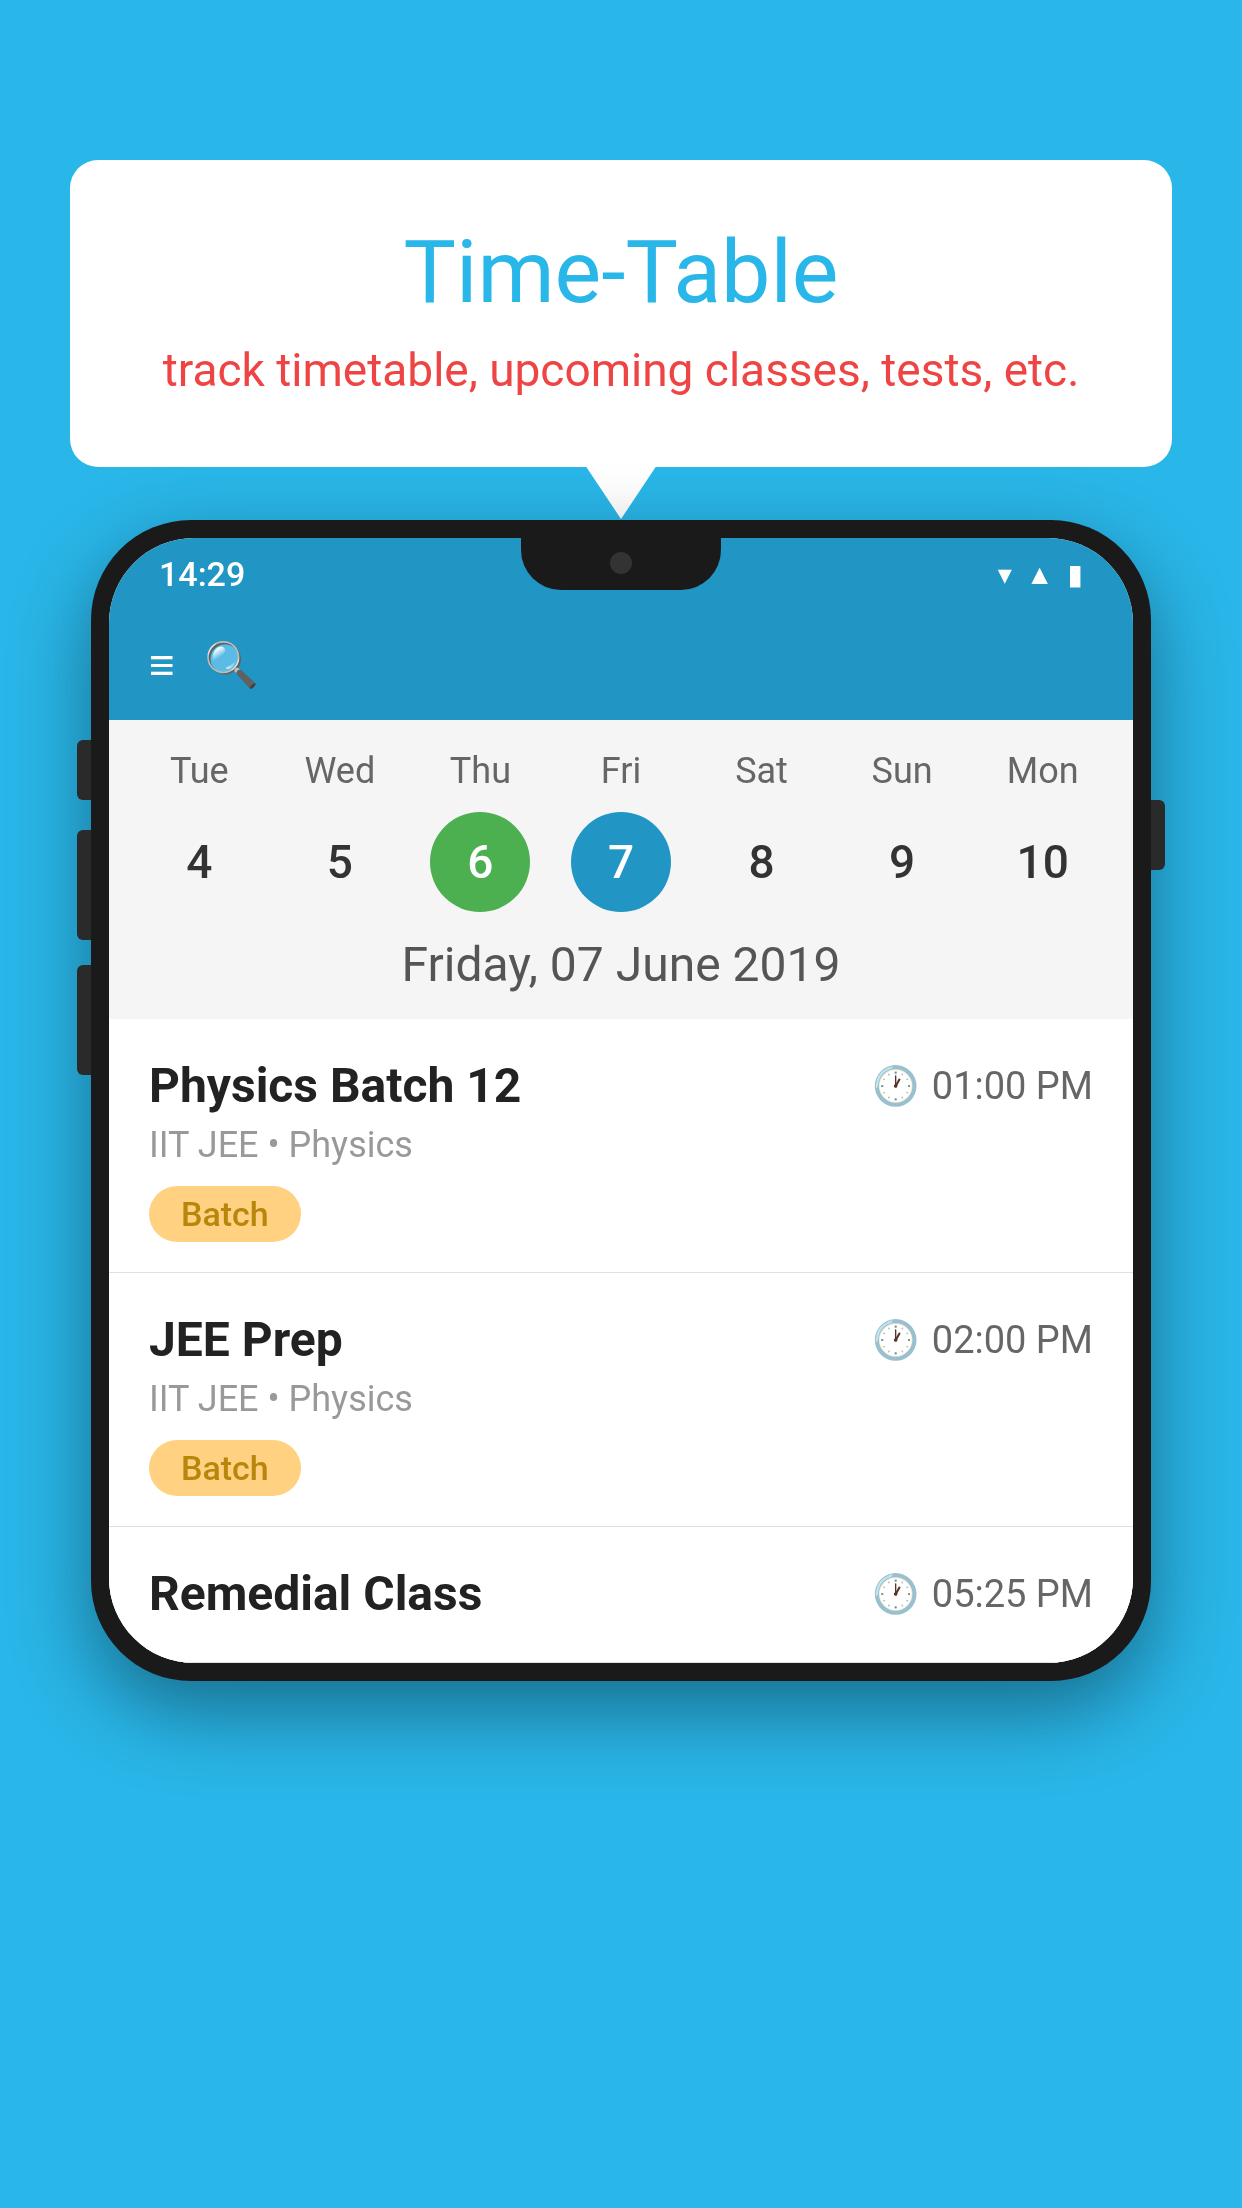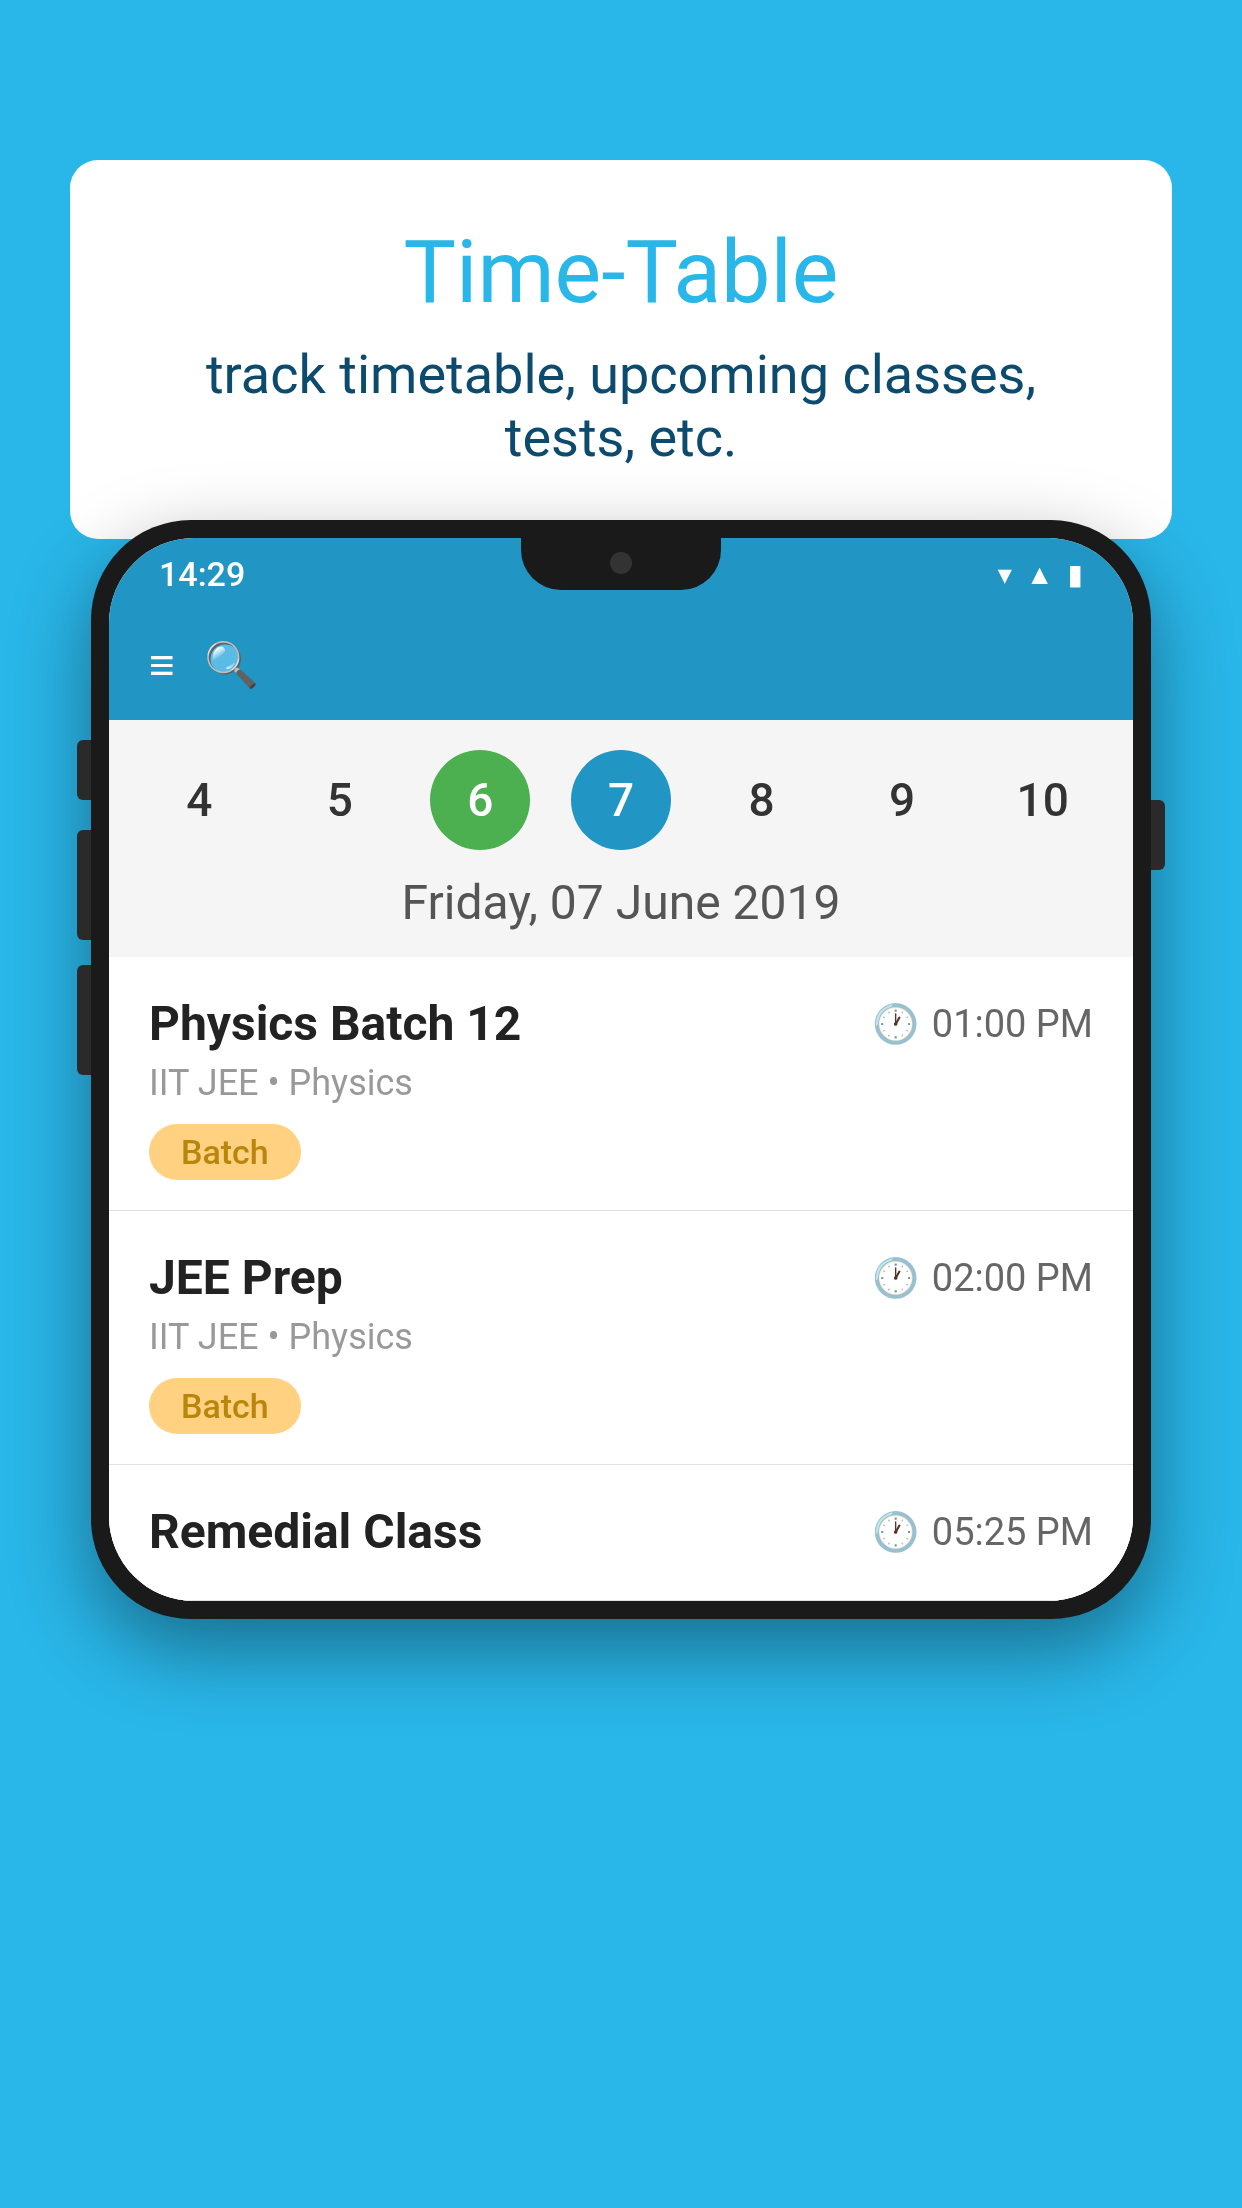--- a/index.html
+++ b/index.html
@@ -40,22 +40,22 @@
       border-right: 36px solid transparent;
       border-top: 54px solid white;
     }
     .speech-bubble-title {
       font-size: 88px;
       font-weight: 400;
       color: #29b6e8;
       margin-bottom: 20px;
     }
     .speech-bubble-subtitle {
-      font-size: 54px;
-      color: #0c4a6e;
+      font-size: 46px;
+      color: #ef4444;
       font-weight: 400;
     }
 
     
     .phone-container {
       position: absolute;
       top: 520px;
       left: 50%;
       transform: translateX(-50%);
       width: 1060px;
@@ -314,20 +314,29 @@
           <span class="status-icon">▮</span>
         </div>
       </div>
 
       <div class="app-header">
         <div class="hamburger-icon">≡</div>
         <div class="search-icon">🔍</div>
       </div>
 
       <div class="calendar-section">
+        <div class="calendar-days-header">
+          <span class="day-name">Tue</span>
+          <span class="day-name">Wed</span>
+          <span class="day-name">Thu</span>
+          <span class="day-name">Fri</span>
+          <span class="day-name">Sat</span>
+          <span class="day-name">Sun</span>
+          <span class="day-name">Mon</span>
+        </div>
         <div class="calendar-dates">
           <div class="date-circle">4</div>
           <div class="date-circle">5</div>
           <div class="date-circle today">6</div>
           <div class="date-circle selected">7</div>
           <div class="date-circle">8</div>
           <div class="date-circle">9</div>
           <div class="date-circle">10</div>
         </div>
         <div class="selected-date-label">Friday, 07 June 2019</div>

